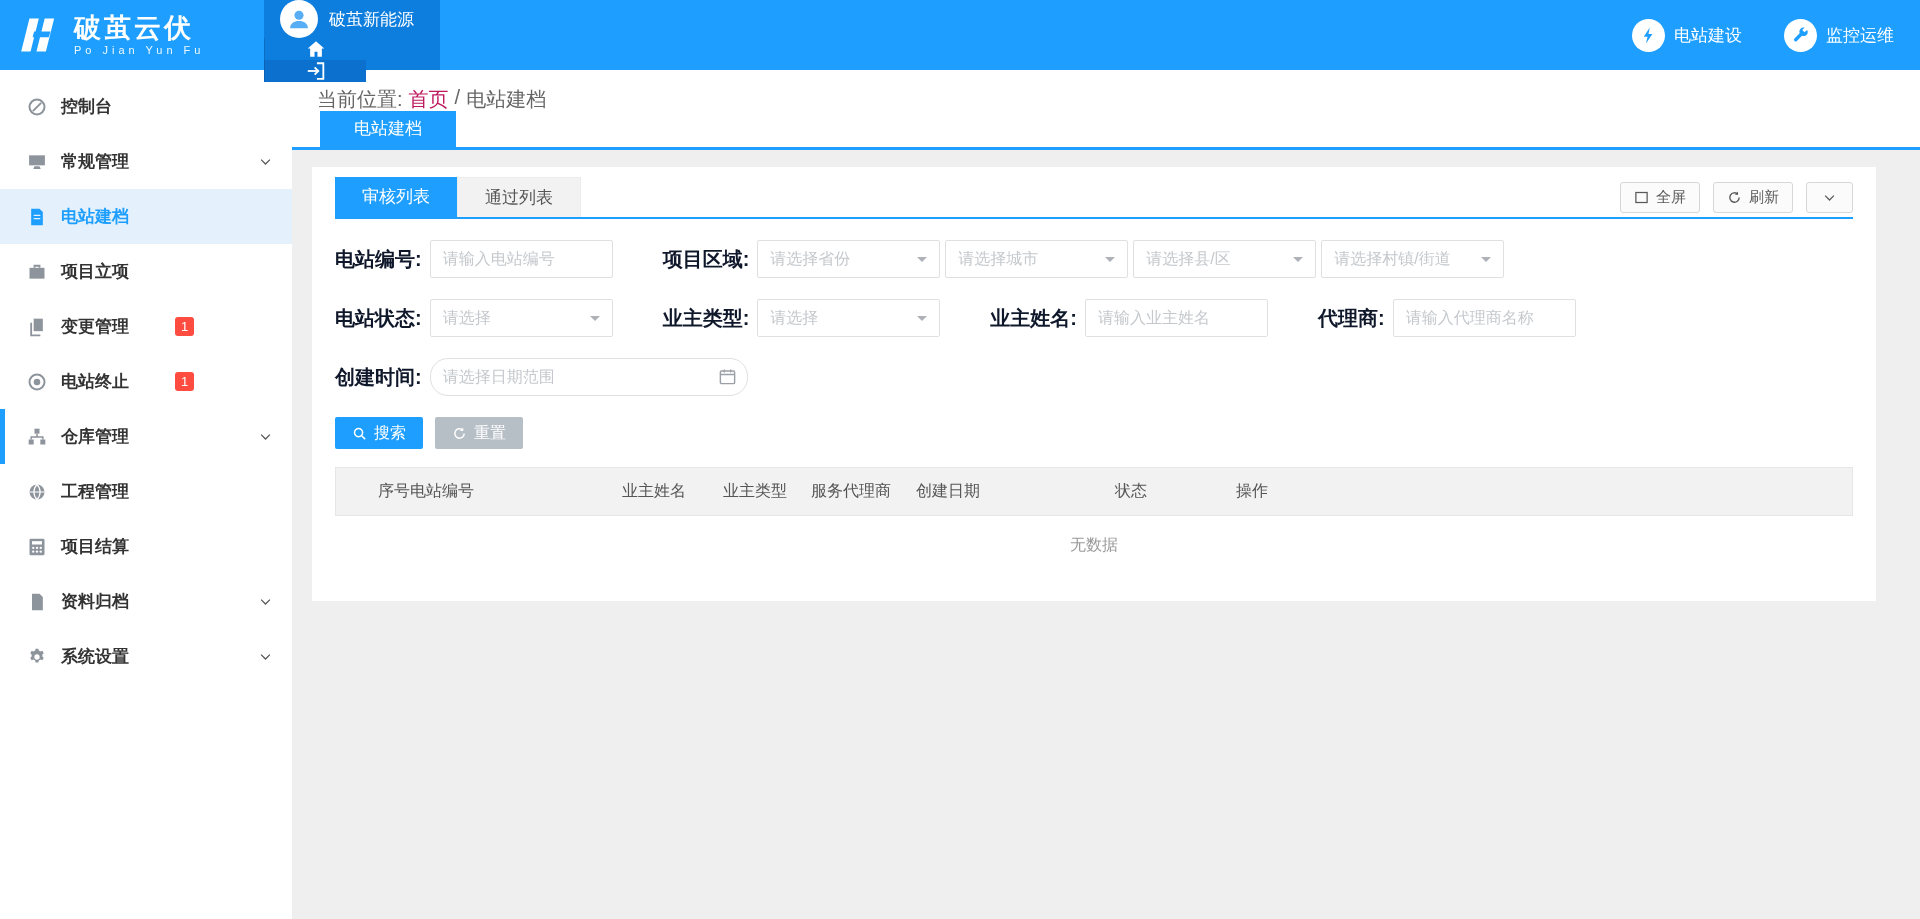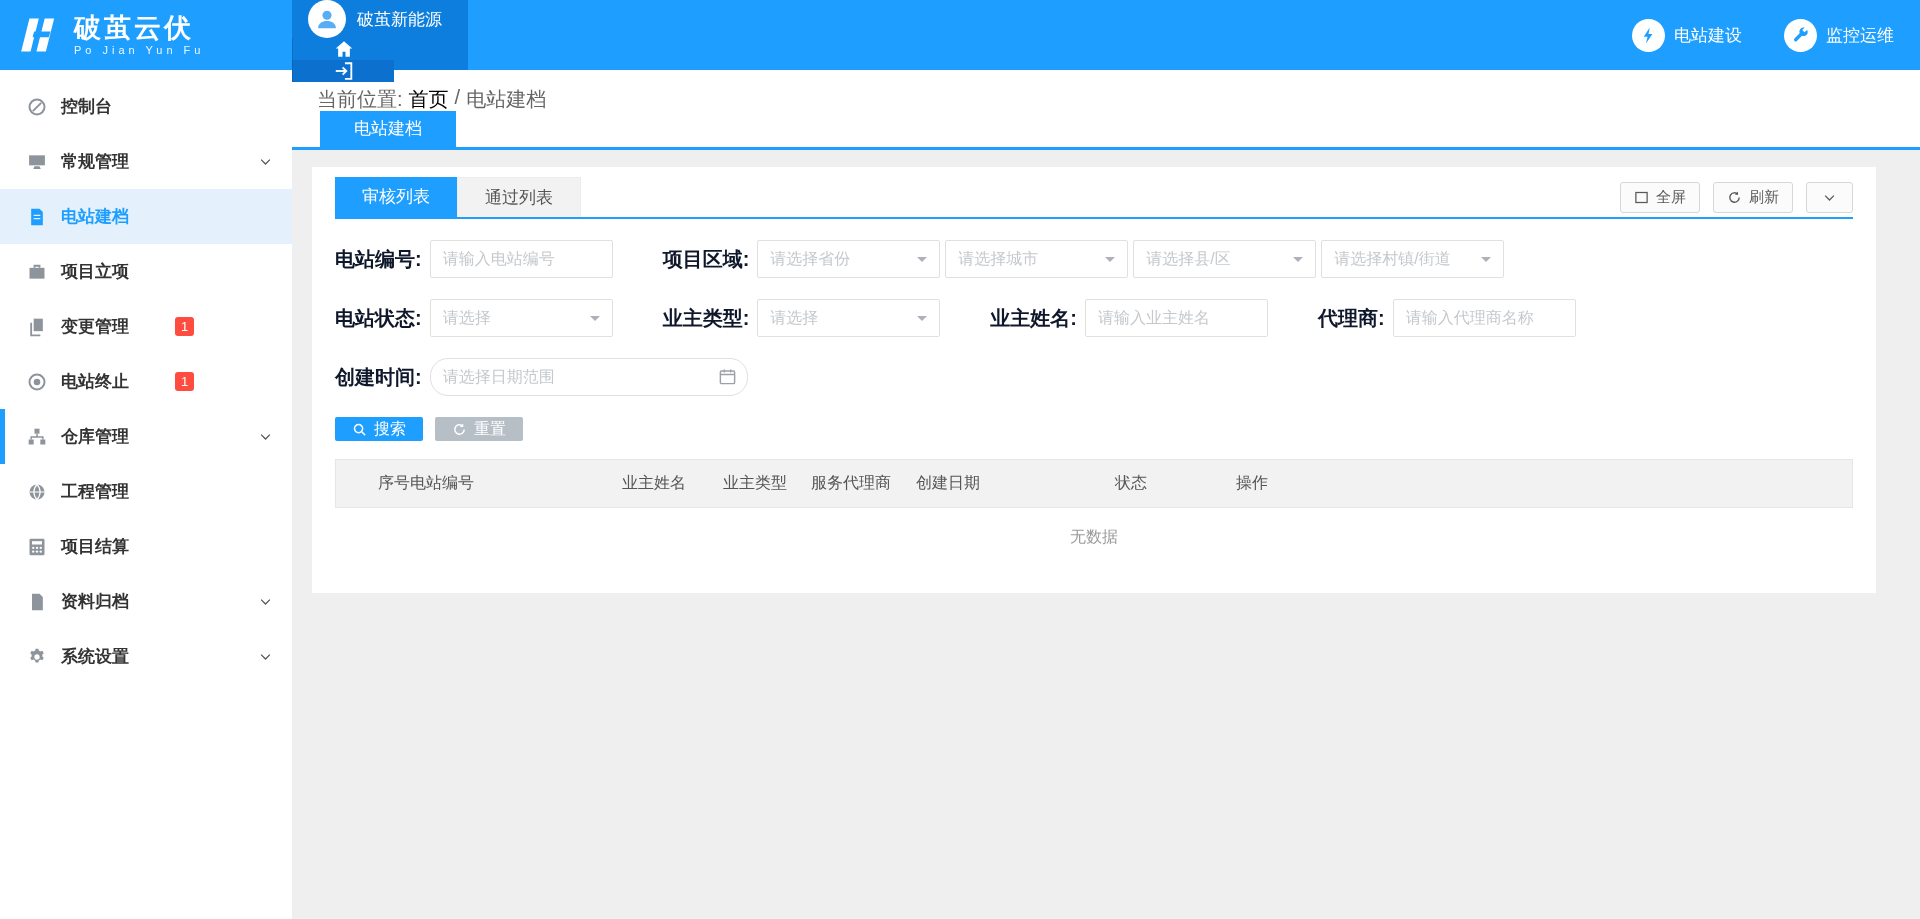--- a/index.html
+++ b/index.html
@@ -2,21 +2,21 @@
 <html><head>
 <meta charset="utf-8">
 <style>
   * { margin:0; padding:0; box-sizing:border-box; }
   html,body { width:1920px; height:919px; }
   body { font-family:"Liberation Sans","DejaVu Sans",sans-serif; background:#efefef; overflow:hidden; }
   .viewport { position:relative; width:1920px; height:919px; }
 
   
   .header { position:absolute; top:0; left:0; width:1920px; height:70px; background:#1e9fff; color:#fff; display:flex; align-items:stretch; z-index:10; }
-  .logo { width:292px; display:flex; align-items:center; padding-left:18px; gap:12px; flex-shrink:0; }
+  .logo { width:264px; display:flex; align-items:center; padding-left:18px; gap:12px; flex-shrink:0; }
   .logo svg { width:44px; height:40px; }
   .logo-cn { font-size:27px; font-weight:bold; letter-spacing:3px; line-height:1.1; }
   .logo-en { font-size:11px; letter-spacing:4px; opacity:.92; }
   .header-dark { display:flex; background:#0d7edd;flex-direction:column; }
   .hcell { display:flex; align-items:center; justify-content:center; cursor:pointer; }
   .hcell-user { padding:0 26px 0 16px; gap:11px; }
   .hcell-user .hname { font-size:17px; }
   .avatar { width:38px; height:38px; border-radius:50%; background:#fff; display:flex; align-items:center; justify-content:center; }
   .avatar svg { width:26px; height:26px; }
   .hcell-home, .hcell-login { width:102px; border-left:1px solid rgba(0,0,0,.12); }
@@ -38,21 +38,21 @@
   .side-item .schevron svg { width:15px; height:15px; }
   .side-item.active { background:#e4f1fd; color:#1e9fff; }
   .side-item.active .sicon { color:#1e9fff; }
   .side-item.accent::before { content:""; position:absolute; left:0; top:0; bottom:0; width:5px; background:#1e9fff; }
   .sbadge { margin-left:46px; min-width:19px; height:19px; padding:0 4px; background:#ff4c41; border-radius:3px; color:#fff; font-size:13px; font-weight:400; display:flex; align-items:center; justify-content:center; }
 
   
   .main { position:absolute; left:292px; top:70px; right:0; bottom:0; background:#efefef; }
   .topband { background:#fff; border-bottom:3px solid #1e9fff; height:80px; position:relative; padding:16px 0 0 25px; }
   .breadcrumb { font-size:20px; color:#666; display:flex; gap:6px; }
-  .breadcrumb .bc-link { color:#000000; cursor:pointer; }
+  .breadcrumb .bc-link { color:#be185d; cursor:pointer; }
   .page-tab { position:absolute; left:28px; bottom:0; height:36px; line-height:36px; padding:0 34px; background:#1e9fff; color:#fff; font-size:17px; cursor:pointer; }
 
   .content { padding:17px 44px 0 20px; }
   .card { background:#fff; padding:10px 23px 27px 23px; }
 
   .panel-tabs-row { display:flex; align-items:center; border-bottom:2px solid #1e9fff; }
   .ptab { height:40px; line-height:40px; padding:0 27px; font-size:17px; color:#555; cursor:pointer; }
   .ptab.active { background:#1e9fff; color:#fff; }
   .ptab.inactive { background:#f2f2f2; border:1px solid #ececec; border-bottom:none; }
   .panel-tools { margin-left:auto; display:flex; align-items:center; gap:13px; }
@@ -67,21 +67,21 @@
   .f-input { width:183px; height:38px; border:1px solid #e0e0e0; border-radius:2px; padding:0 12px; font-size:16px; color:#333; outline:none; background:#fff; }
   .f-input::placeholder { color:#c5c9cd; }
   .select-box { width:183px; height:38px; border:1px solid #e0e0e0; border-radius:2px; background:#fff; display:flex; align-items:center; padding:0 28px 0 12px; position:relative; font-size:16px; color:#c5c9cd; cursor:pointer; }
   .select-box::after { content:""; position:absolute; right:12px; top:16px; border:5px solid transparent; border-top-color:#aeb2b8; }
   .region-selects { display:flex; gap:5px; }
   .date-box { position:relative; }
   .date-box .f-input { width:318px; padding-right:17px;border-radius:18px; }
   .date-box .cal { position:absolute; right:11px; top:9px; width:19px; height:19px; color:#9aa0a6; }
 
   .btn-row { display:flex; gap:12px; margin-top:21px; }
-  .btn { height:24px; border:none; border-radius:2px; padding:0 17px; color:#fff; font-size:16px; display:flex; align-items:center; gap:7px; cursor:pointer; }
+  .btn { height:32px; border:none; border-radius:2px; padding:0 17px; color:#fff; font-size:16px; display:flex; align-items:center; gap:7px; cursor:pointer; }
   .btn svg { width:15px; height:15px; }
   .btn-search { background:#1e9fff; }
   .btn-reset { background:#b6bec6; }
 
   
   .table-head { margin-top:18px; display:flex; align-items:center; height:49px; background:#f2f2f2; border:1px solid #e6e6e6; font-size:16px; color:#555;padding-left:29px; }
   .th { flex-shrink:0; }
   .th.c1 { width:45px; padding-left:13px; }
   .th.c2 { width:212px; }
   .th.c3 { width:101px; }

